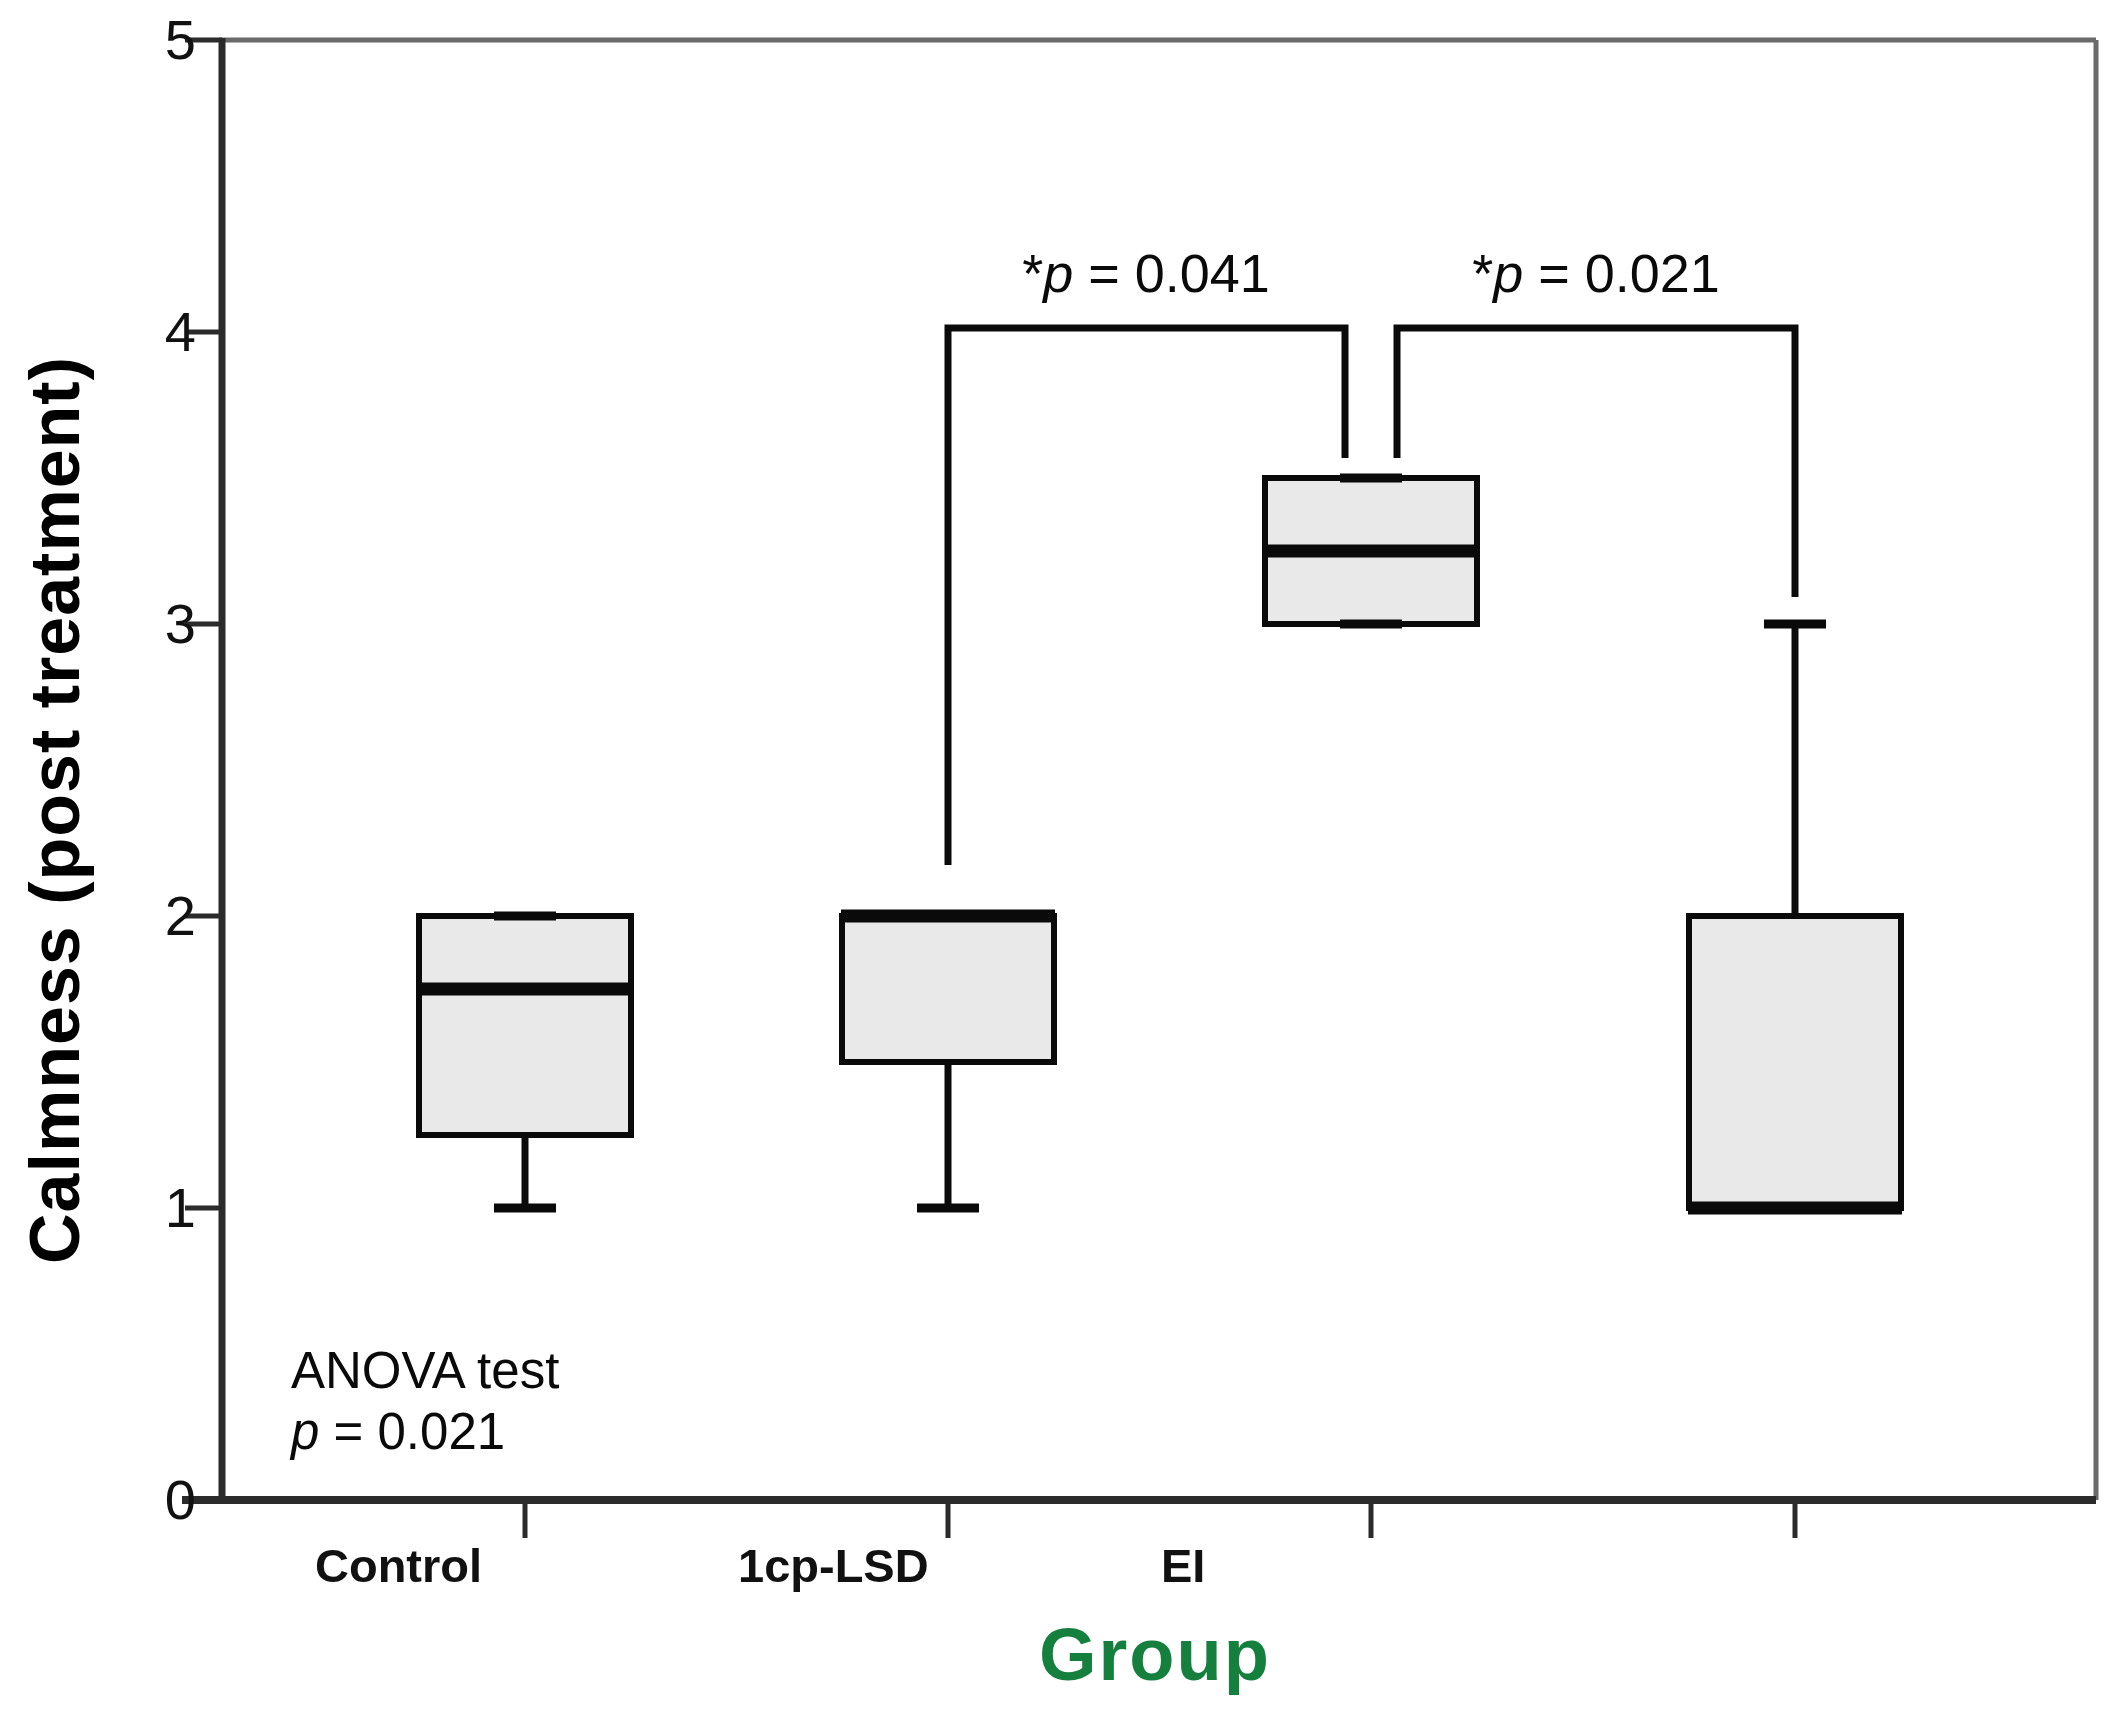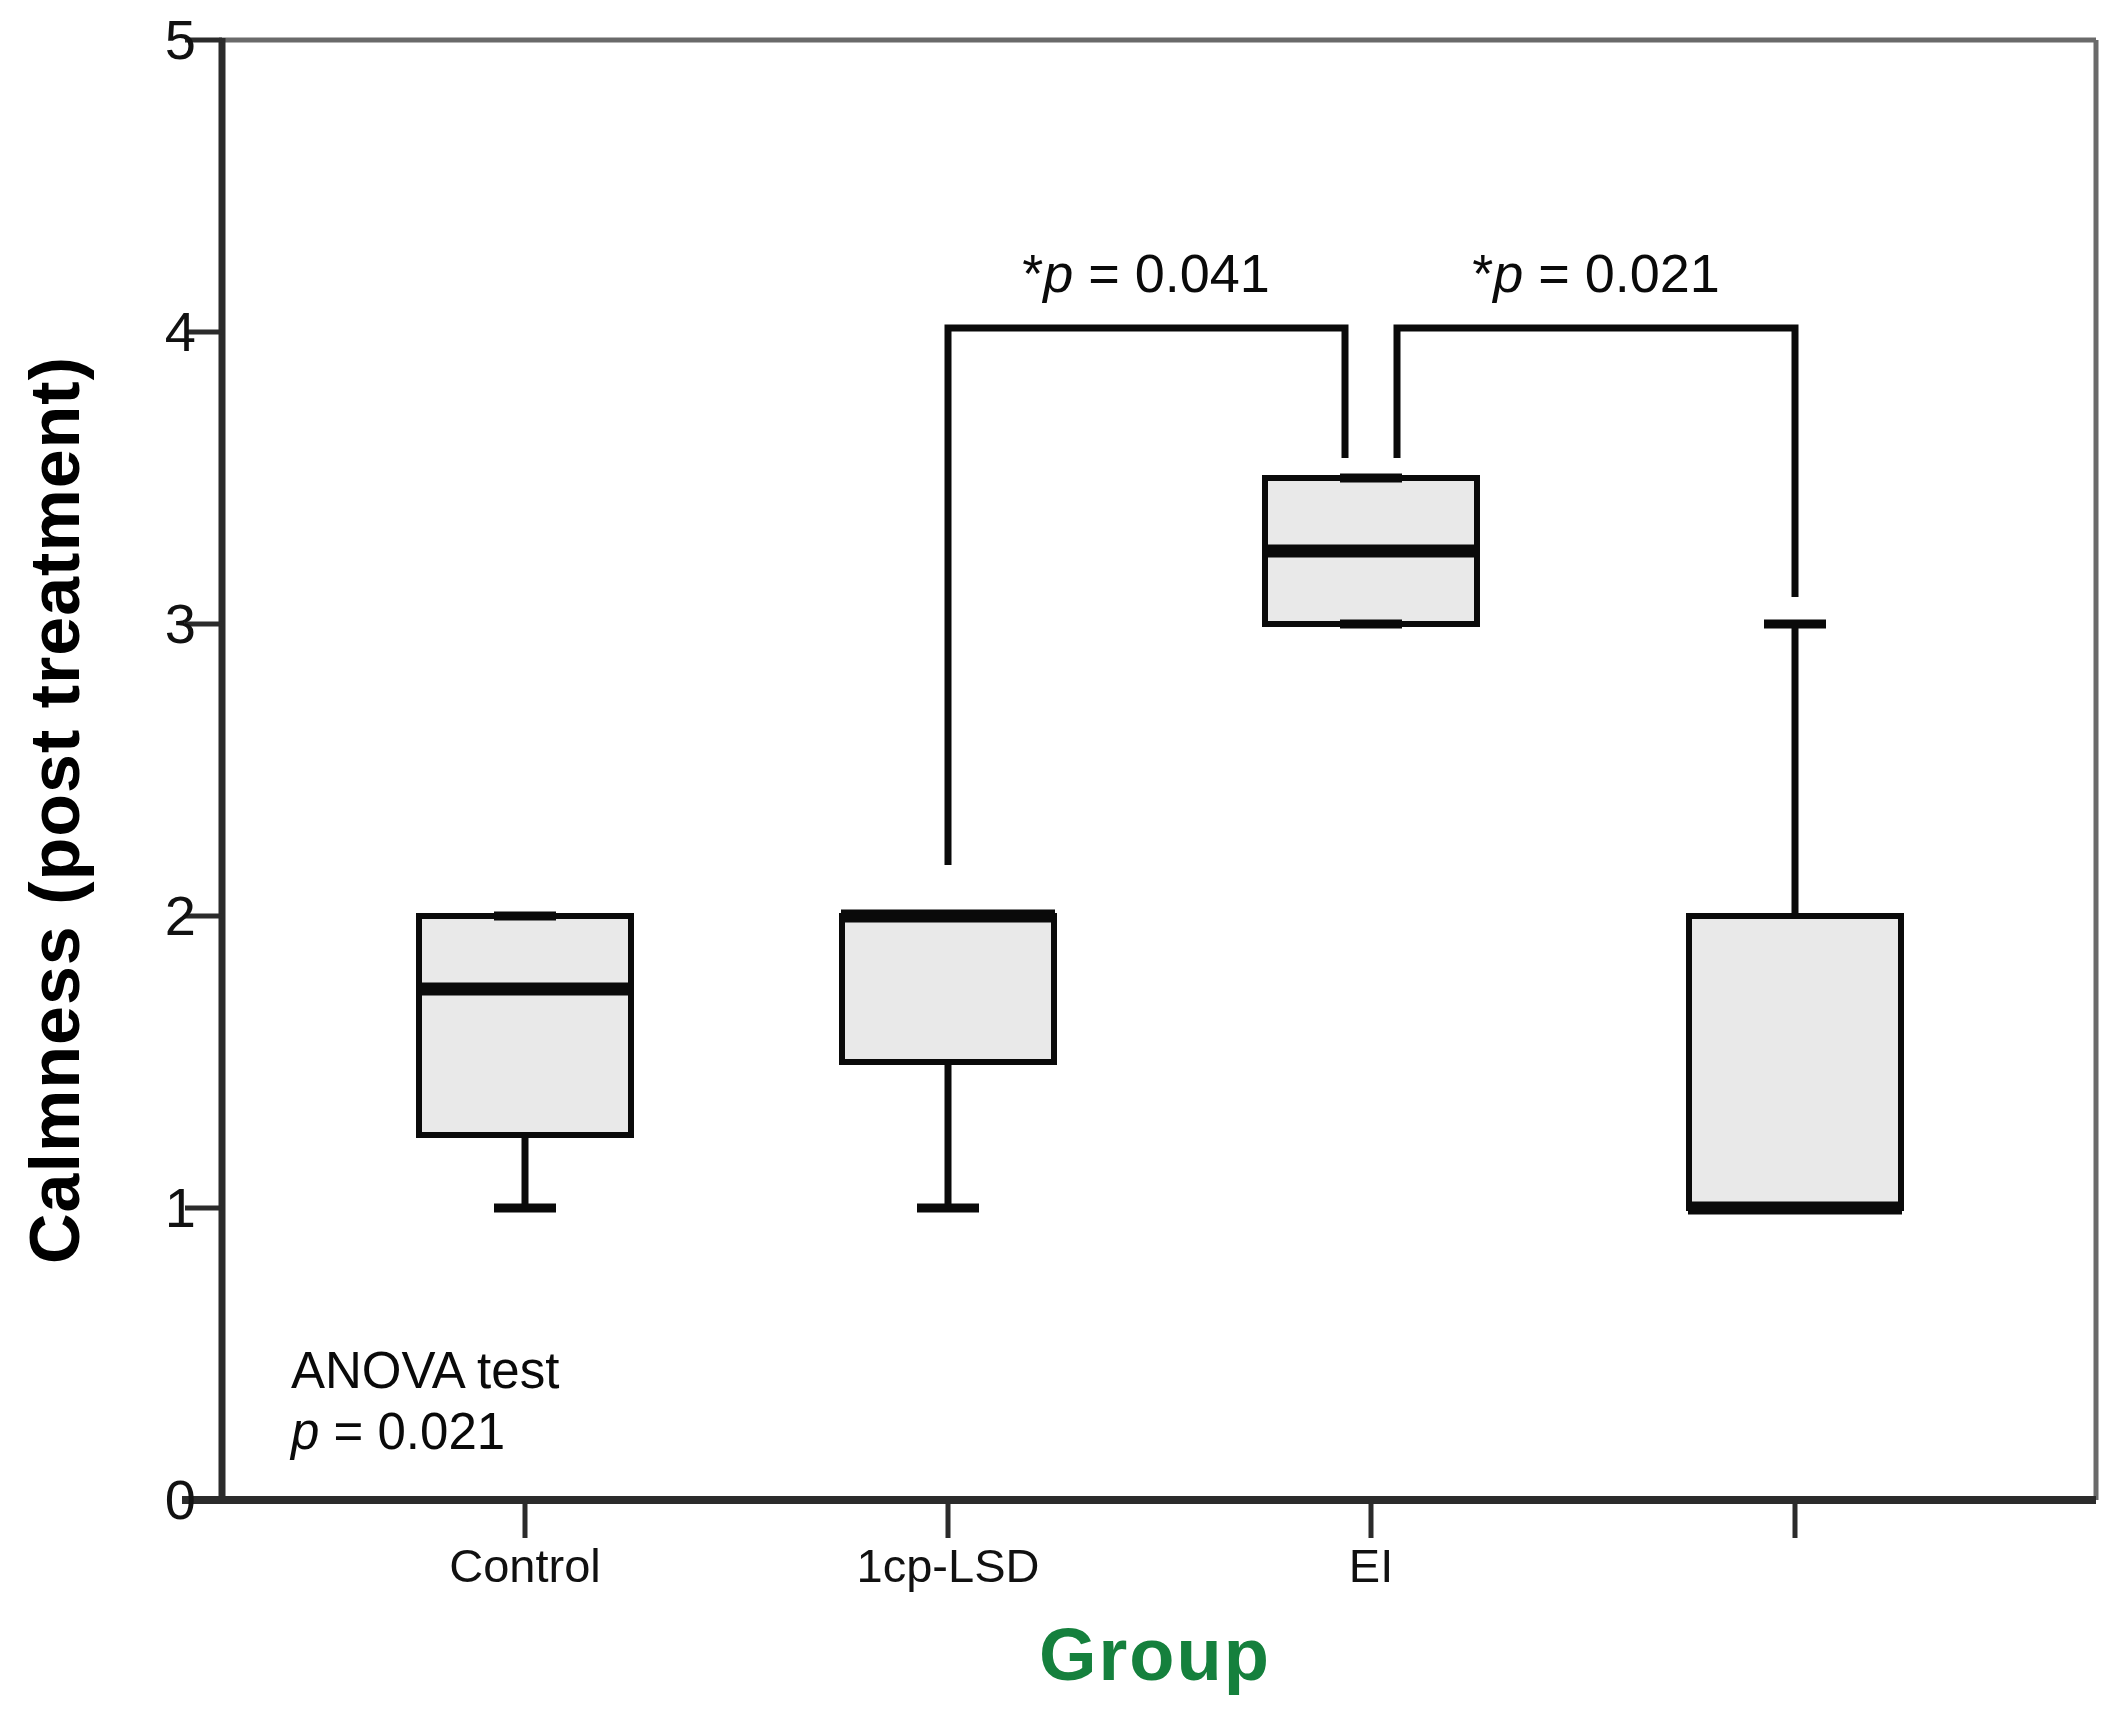--- a/index.html
+++ b/index.html
@@ -14,23 +14,24 @@
   #plot-svg{position:absolute;left:0;top:0;}
   .ytick{
     position:absolute;
     right:1918px;               
     font-size:56px;line-height:56px;
     font-weight:400;color:#111;
     white-space:nowrap;
   }
   .catlabel{
     position:absolute;top:1541px;width:420px;
-    text-align:center;
+    text-align:left;
     font-size:47px;line-height:50px;color:#111;
     white-space:nowrap;
+    font-weight:bold;
   }
   .plabel{
     position:absolute;top:248px;width:440px;
     text-align:center;
     font-size:54px;line-height:50px;color:#0a0a0a;
     white-space:nowrap;
   }
   .it{font-style:italic;}
   #y-axis-title{
     position:absolute;left:55px;top:810px;

